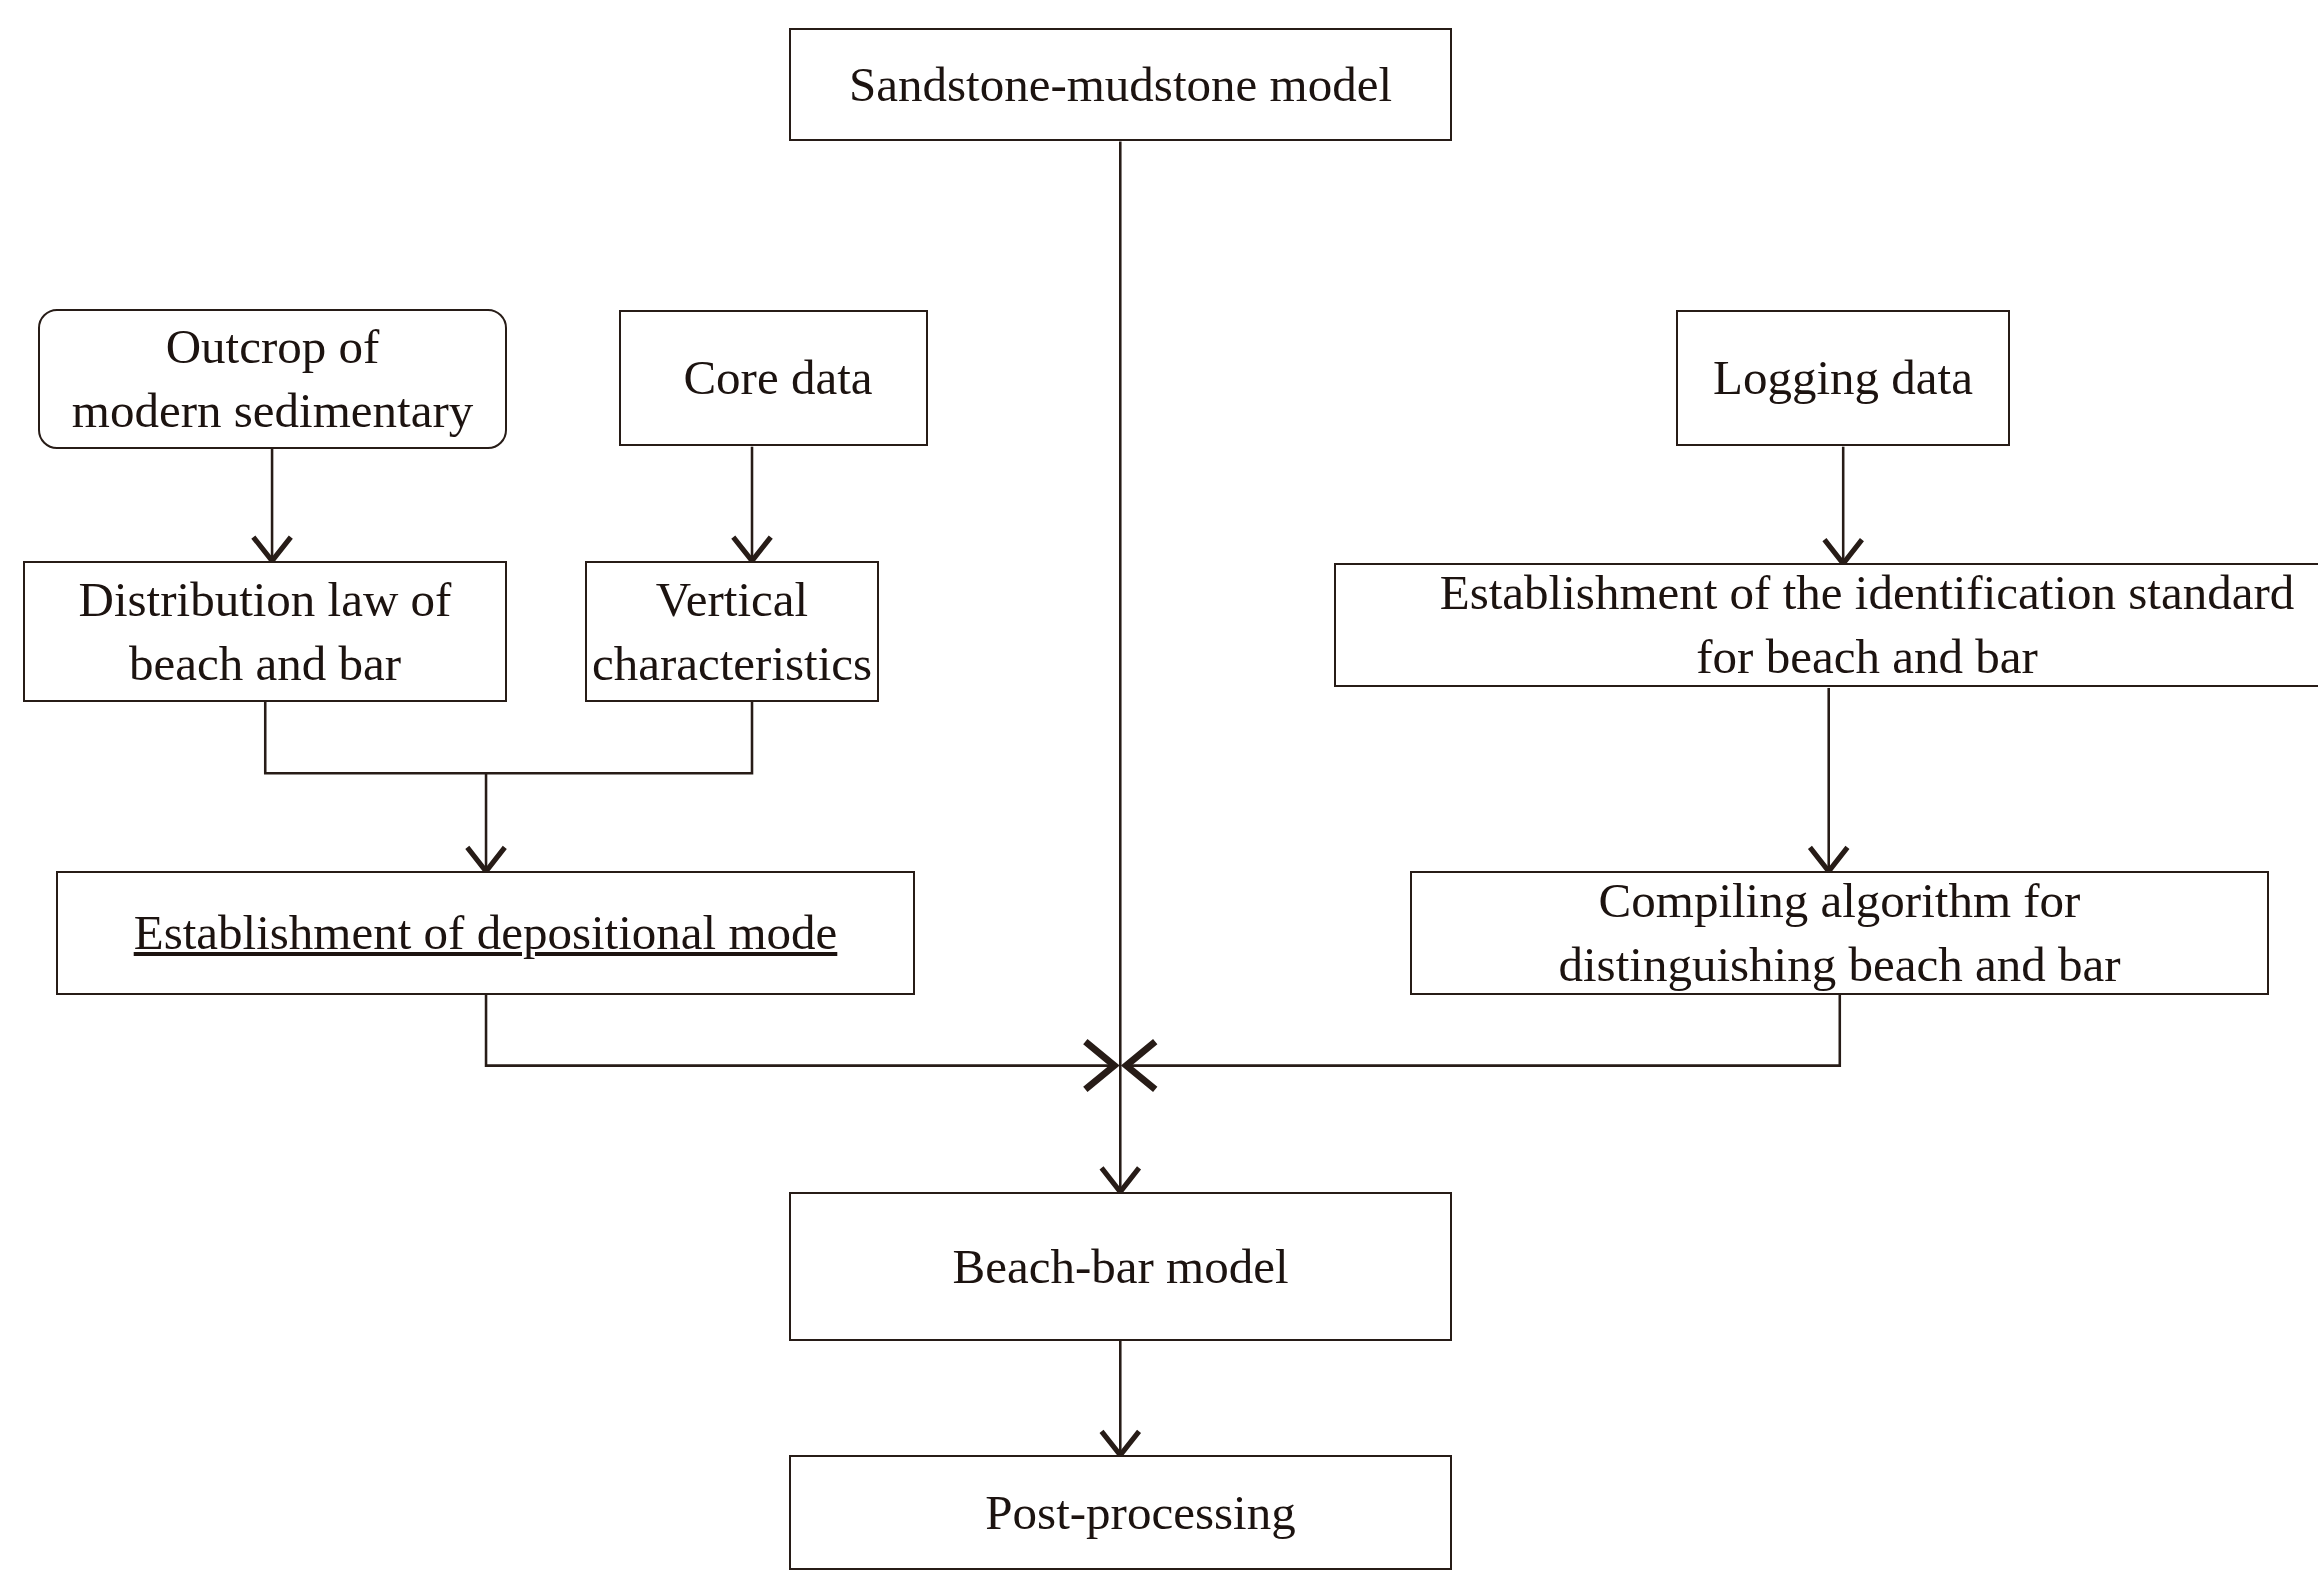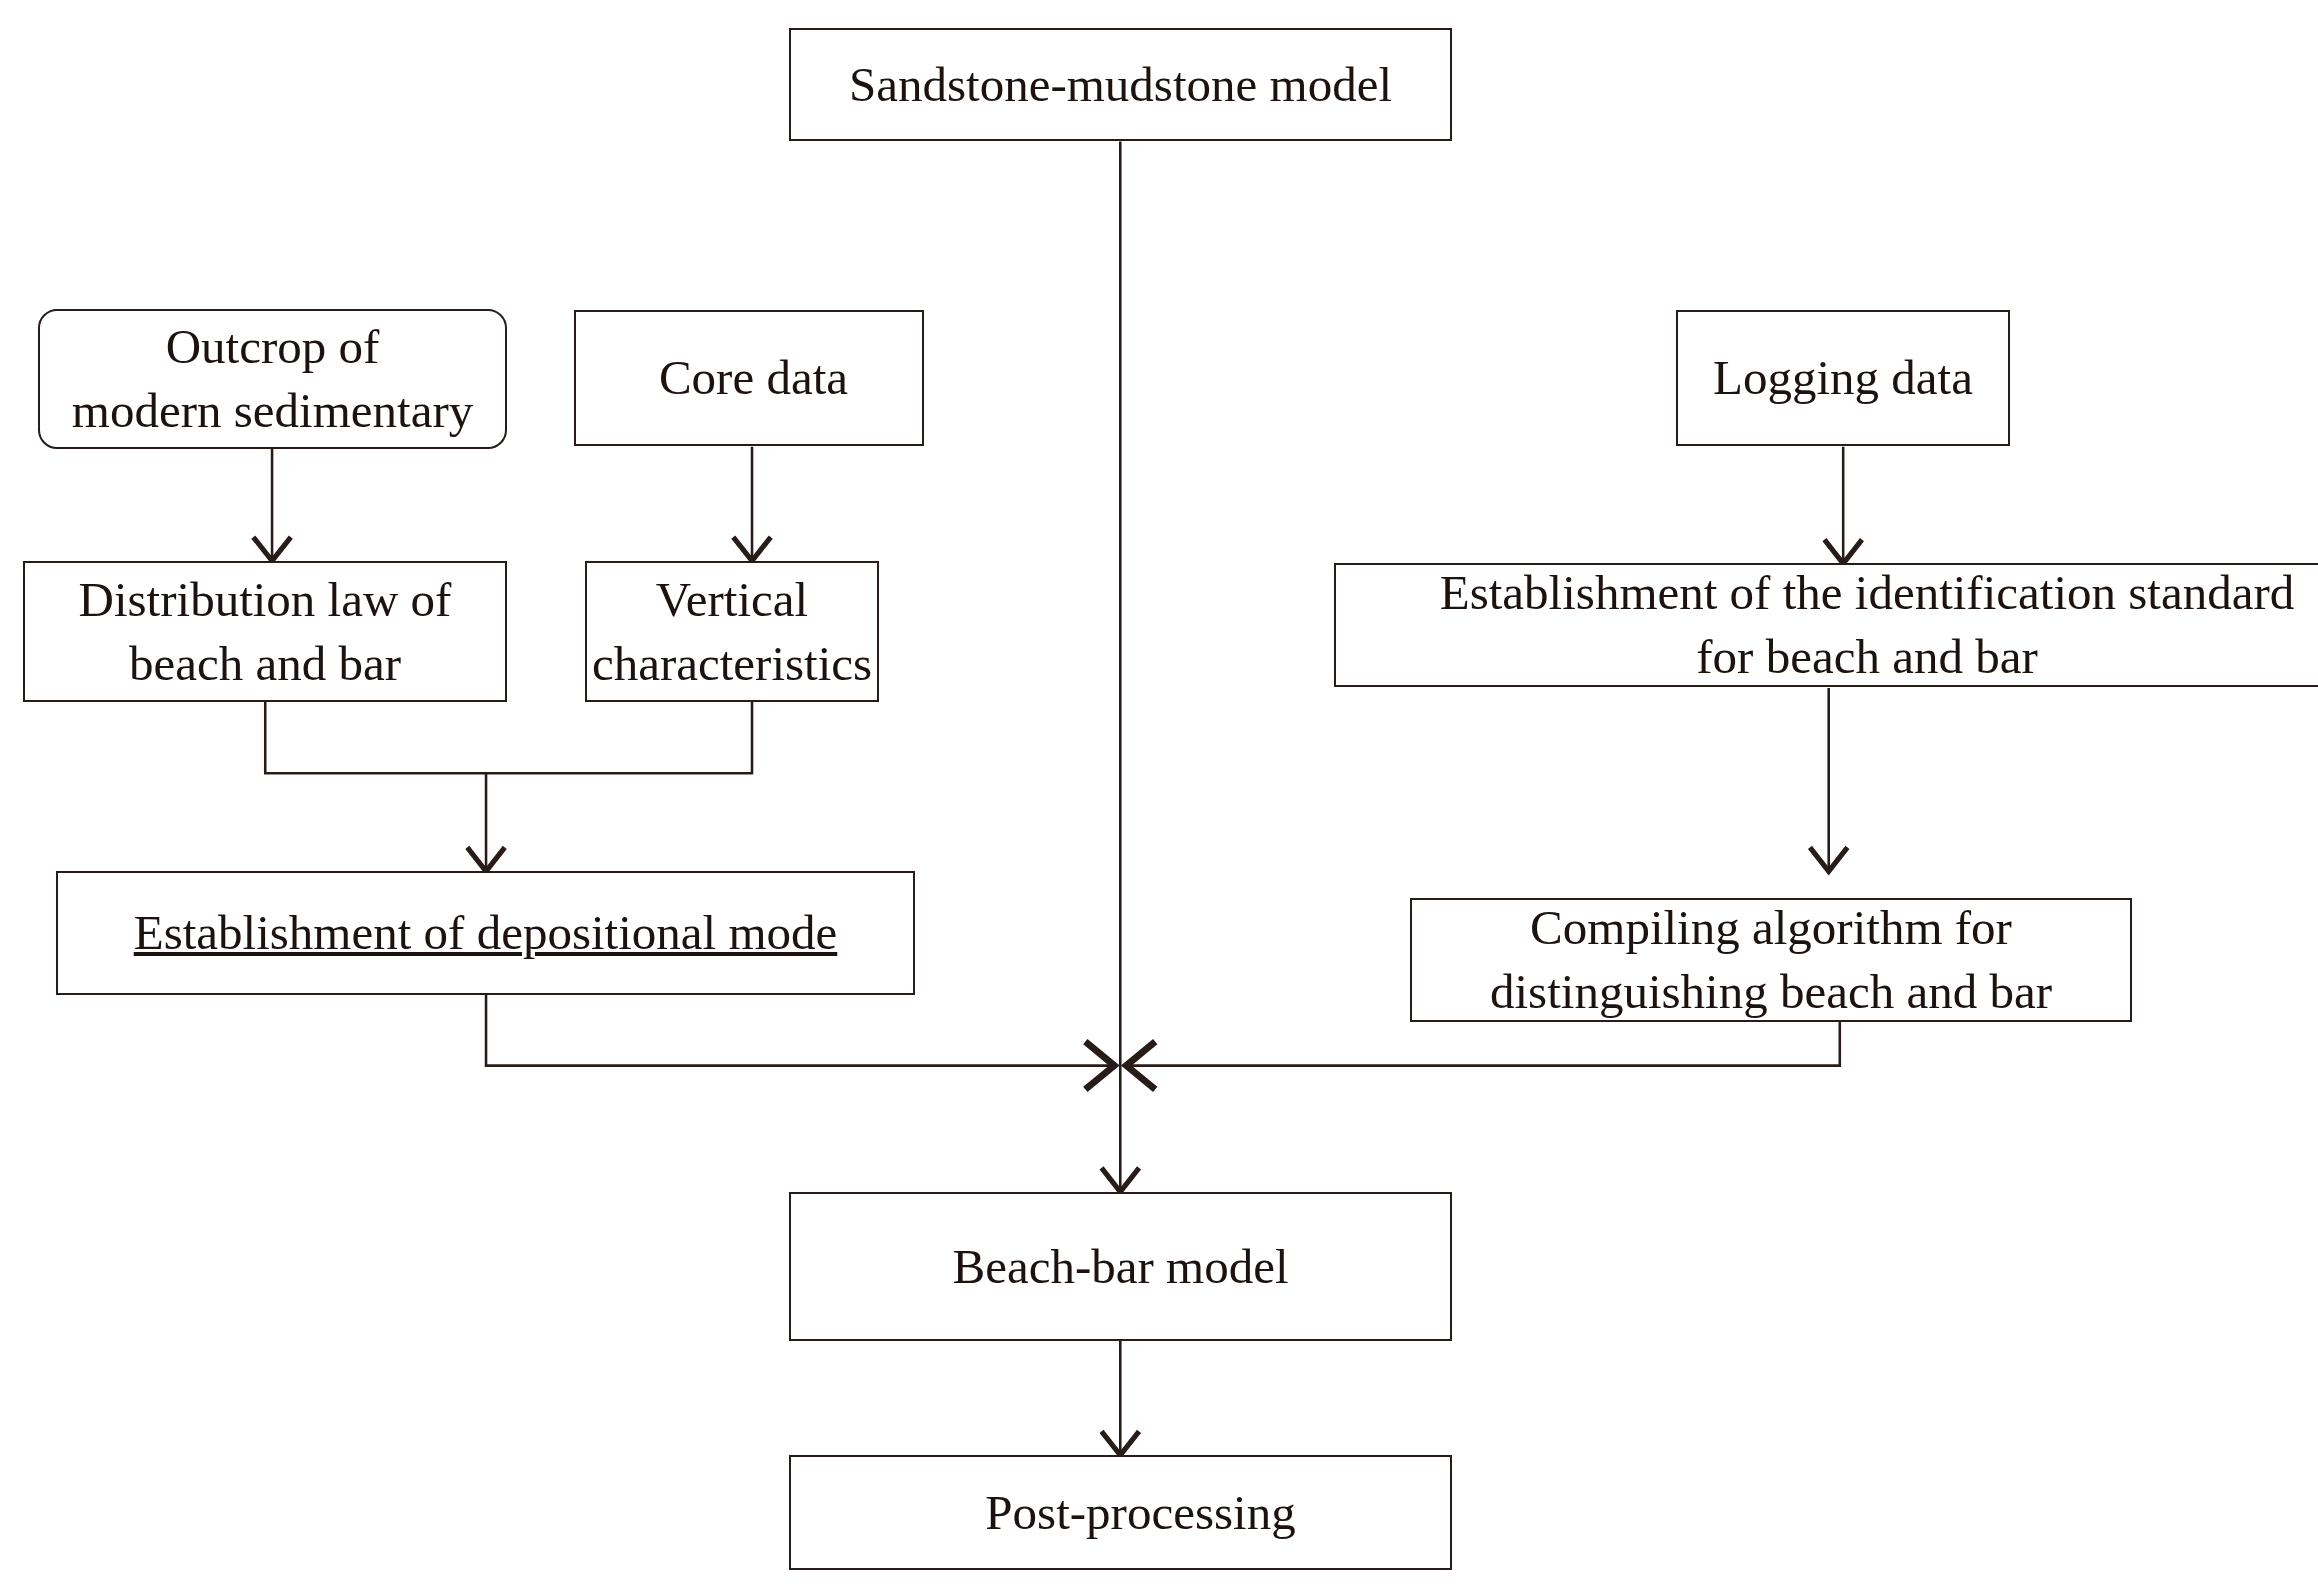--- a/index.html
+++ b/index.html
@@ -40,27 +40,27 @@
     justify-content:center;
     font-size:49px;
     line-height:1.3;
     color:var(--text-color);
   }
   .node span{display:block;white-space:nowrap;}
 
   
   #node-sandstone      {left:789px;  top:28px;   width:663px;  height:113px;}
   #node-outcrop        {left:38px;   top:309px;  width:469px;  height:140px;border-radius:19px;}
-  #node-core           {left:574px;  top:310px;  width:350px;  height:136px;padding-left:9px;}
+  #node-core           {left:619px;  top:310px;  width:309px;  height:136px;padding-left:9px;}
   #node-logging        {left:1676px; top:310px;  width:334px;  height:136px;}
   #node-distribution   {left:23px;   top:561px;  width:484px;  height:141px;}
   #node-vertical       {left:585px;  top:561px;  width:294px;  height:141px;font-family:Liberation Serif, serif;}
   #node-identification {left:1334px; top:563px;  width:1066px; height:124px;}
   #node-depositional   {left:56px;   top:871px; width:859px; height:124px;text-decoration:underline;}
-  #node-compiling      {left:1410px; top:871px; width:722px; height:124px;margin-top:27px;}
+  #node-compiling      {left:1410px; top:871px; width:859px; height:124px;}
   #node-beachbar       {left:789px;  top:1192px; width:663px;  height:149px;}
   #node-postprocessing {left:789px;  top:1455px; width:663px;  height:115px;padding-left:40px;}
 </style>
 </head>
 <body>
 
 <div class="diagram">
 
   <svg class="connectors" viewBox="0 0 2720 1871" xmlns="http://www.w3.org/2000/svg">
 

